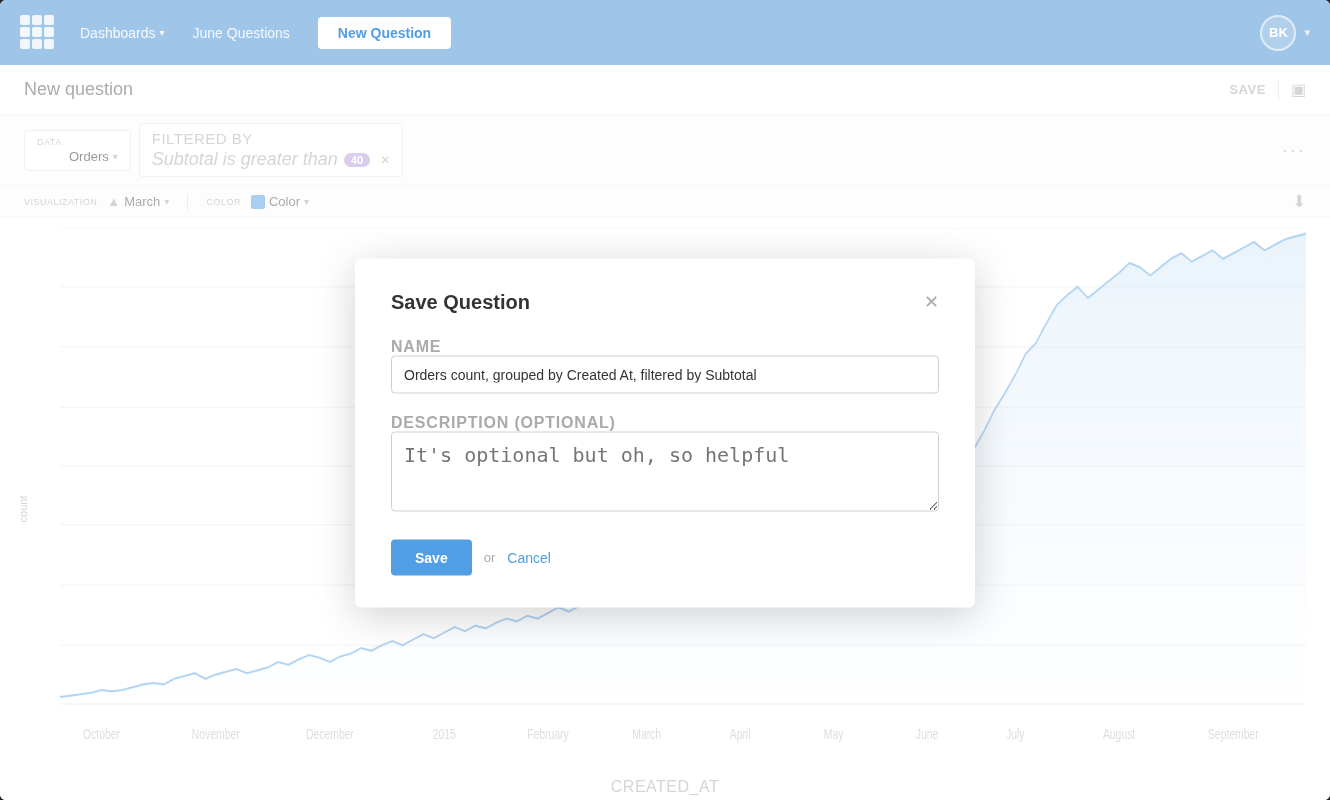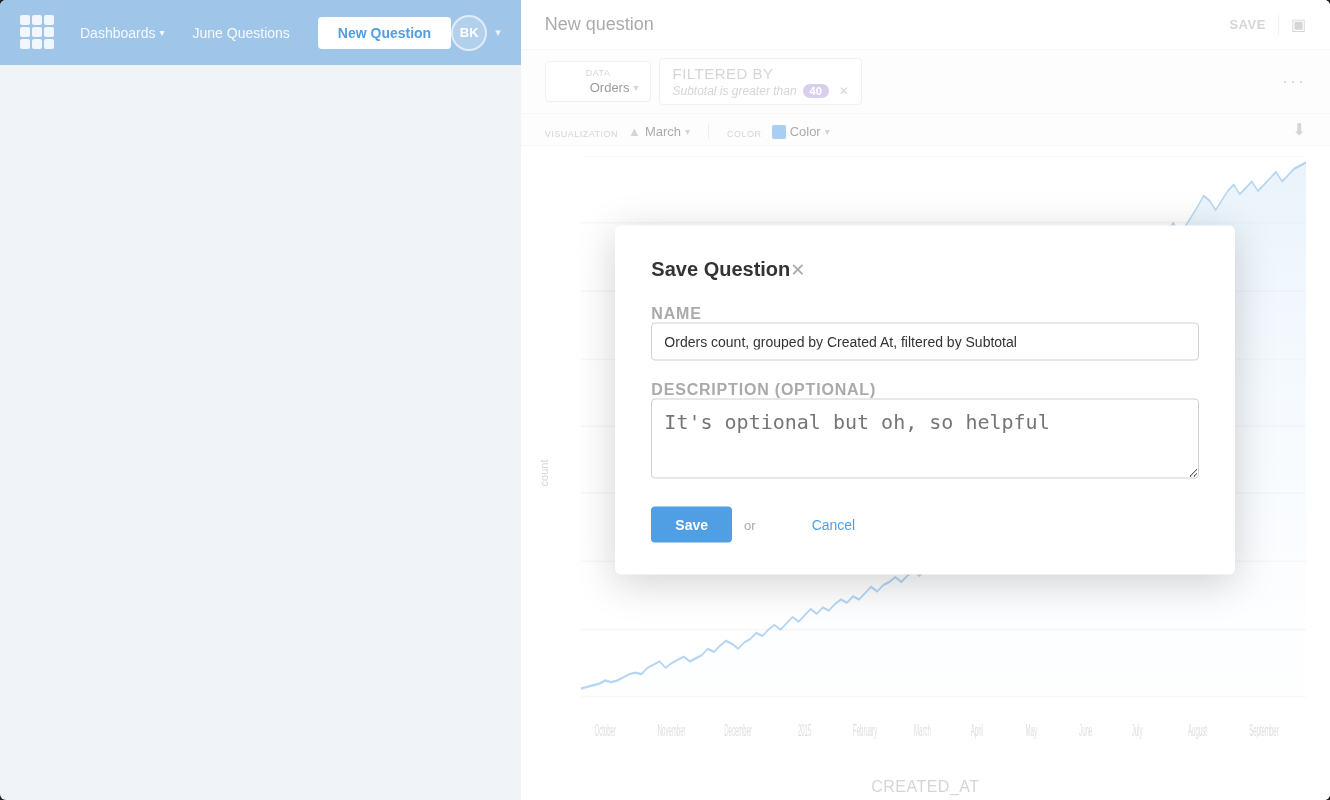--- a/index.html
+++ b/index.html
@@ -13,21 +13,21 @@
     }
 
     .screen {
       width: 1330px;
       height: 800px;
       background: #f0f4f8;
       border-radius: 6px;
       overflow: hidden;
       position: relative;
       display: flex;
-      flex-direction: row;
+      flex-direction: column;
     }
 
     
     .topnav {
       height: 65px;
       background: #9fc5e8;
       display: flex;
       align-items: center;
       padding: 0 20px;
       flex-shrink: 0;
@@ -143,21 +143,20 @@
       border-bottom: 1px solid #eee;
       gap: 0;
     }
     .query-section {
       border: 1px solid #e0e0e0;
       border-radius: 4px;
       background: #fff;
       padding: 6px 12px;
       margin-right: 8px;
       min-width: 80px;
-      text-align: center;
     }
     .query-section-label {
       font-size: 9px;
       color: #aaa;
       text-transform: uppercase;
       letter-spacing: 0.5px;
       margin-bottom: 2px;
     }
     .query-section-value {
       font-size: 13px;
@@ -182,21 +181,21 @@
       color: #aaa;
       text-transform: uppercase;
       letter-spacing: 0.5px;
       margin-bottom: 2px;
     }
     .filter-value-row {
       display: flex;
       align-items: center;
       gap: 6px;
     }
-    .filter-text { font-size: 12px; color: #aaa; font-style: italic; }
+    .filter-text { font-size: 18px; color: #aaa; font-style: italic; }
     .filter-badge {
       background: #b39ddb;
       color: #fff;
       border-radius: 10px;
       padding: 1px 7px;
       font-size: 11px;
       font-weight: 600;
     }
     .filter-close { color: #aaa; font-size: 12px; cursor: pointer; margin-left: 4px; }
 
@@ -205,21 +204,21 @@
       border-radius: 4px;
       background: #fff;
       padding: 6px 12px;
       margin-right: 8px;
       flex: 1;
     }
 
     
     .viz-bar {
       display: flex;
-      align-items: flex-end;
+      align-items: center;
       padding: 6px 24px;
       background: #fafafa;
       border-bottom: 1px solid #eee;
       gap: 8px;
     }
     .viz-label-sm {
       font-size: 9px;
       color: #aaa;
       text-transform: uppercase;
       letter-spacing: 0.5px;
@@ -289,21 +288,21 @@
       background: #fff;
       border-radius: 6px;
       box-shadow: 0 8px 40px rgba(0,0,0,0.18);
       width: 620px;
       padding: 32px 36px;
       z-index: 20;
     }
     .modal-header {
       display: flex;
       align-items: center;
-      justify-content: flex-start;
+      justify-content: space-between;
       margin-bottom: 24px;
     }
     .modal-title {
       font-size: 20px;
       font-weight: 600;
       color: #333;
     }
     .modal-close {
       color: #aaa;
       font-size: 18px;
@@ -358,21 +357,20 @@
       cursor: pointer;
     }
     .modal-or { color: #aaa; font-size: 13px; }
     .btn-cancel {
       background: none;
       border: none;
       color: #509ee3;
       font-size: 14px;
       font-weight: 500;
       cursor: pointer;
-      margin-left: 44px;
     }
   </style>
 </head>
 <body>
 
 <div class="screen">
 
   <nav class="topnav">
     <div class="topnav-logo">
       <span></span>

